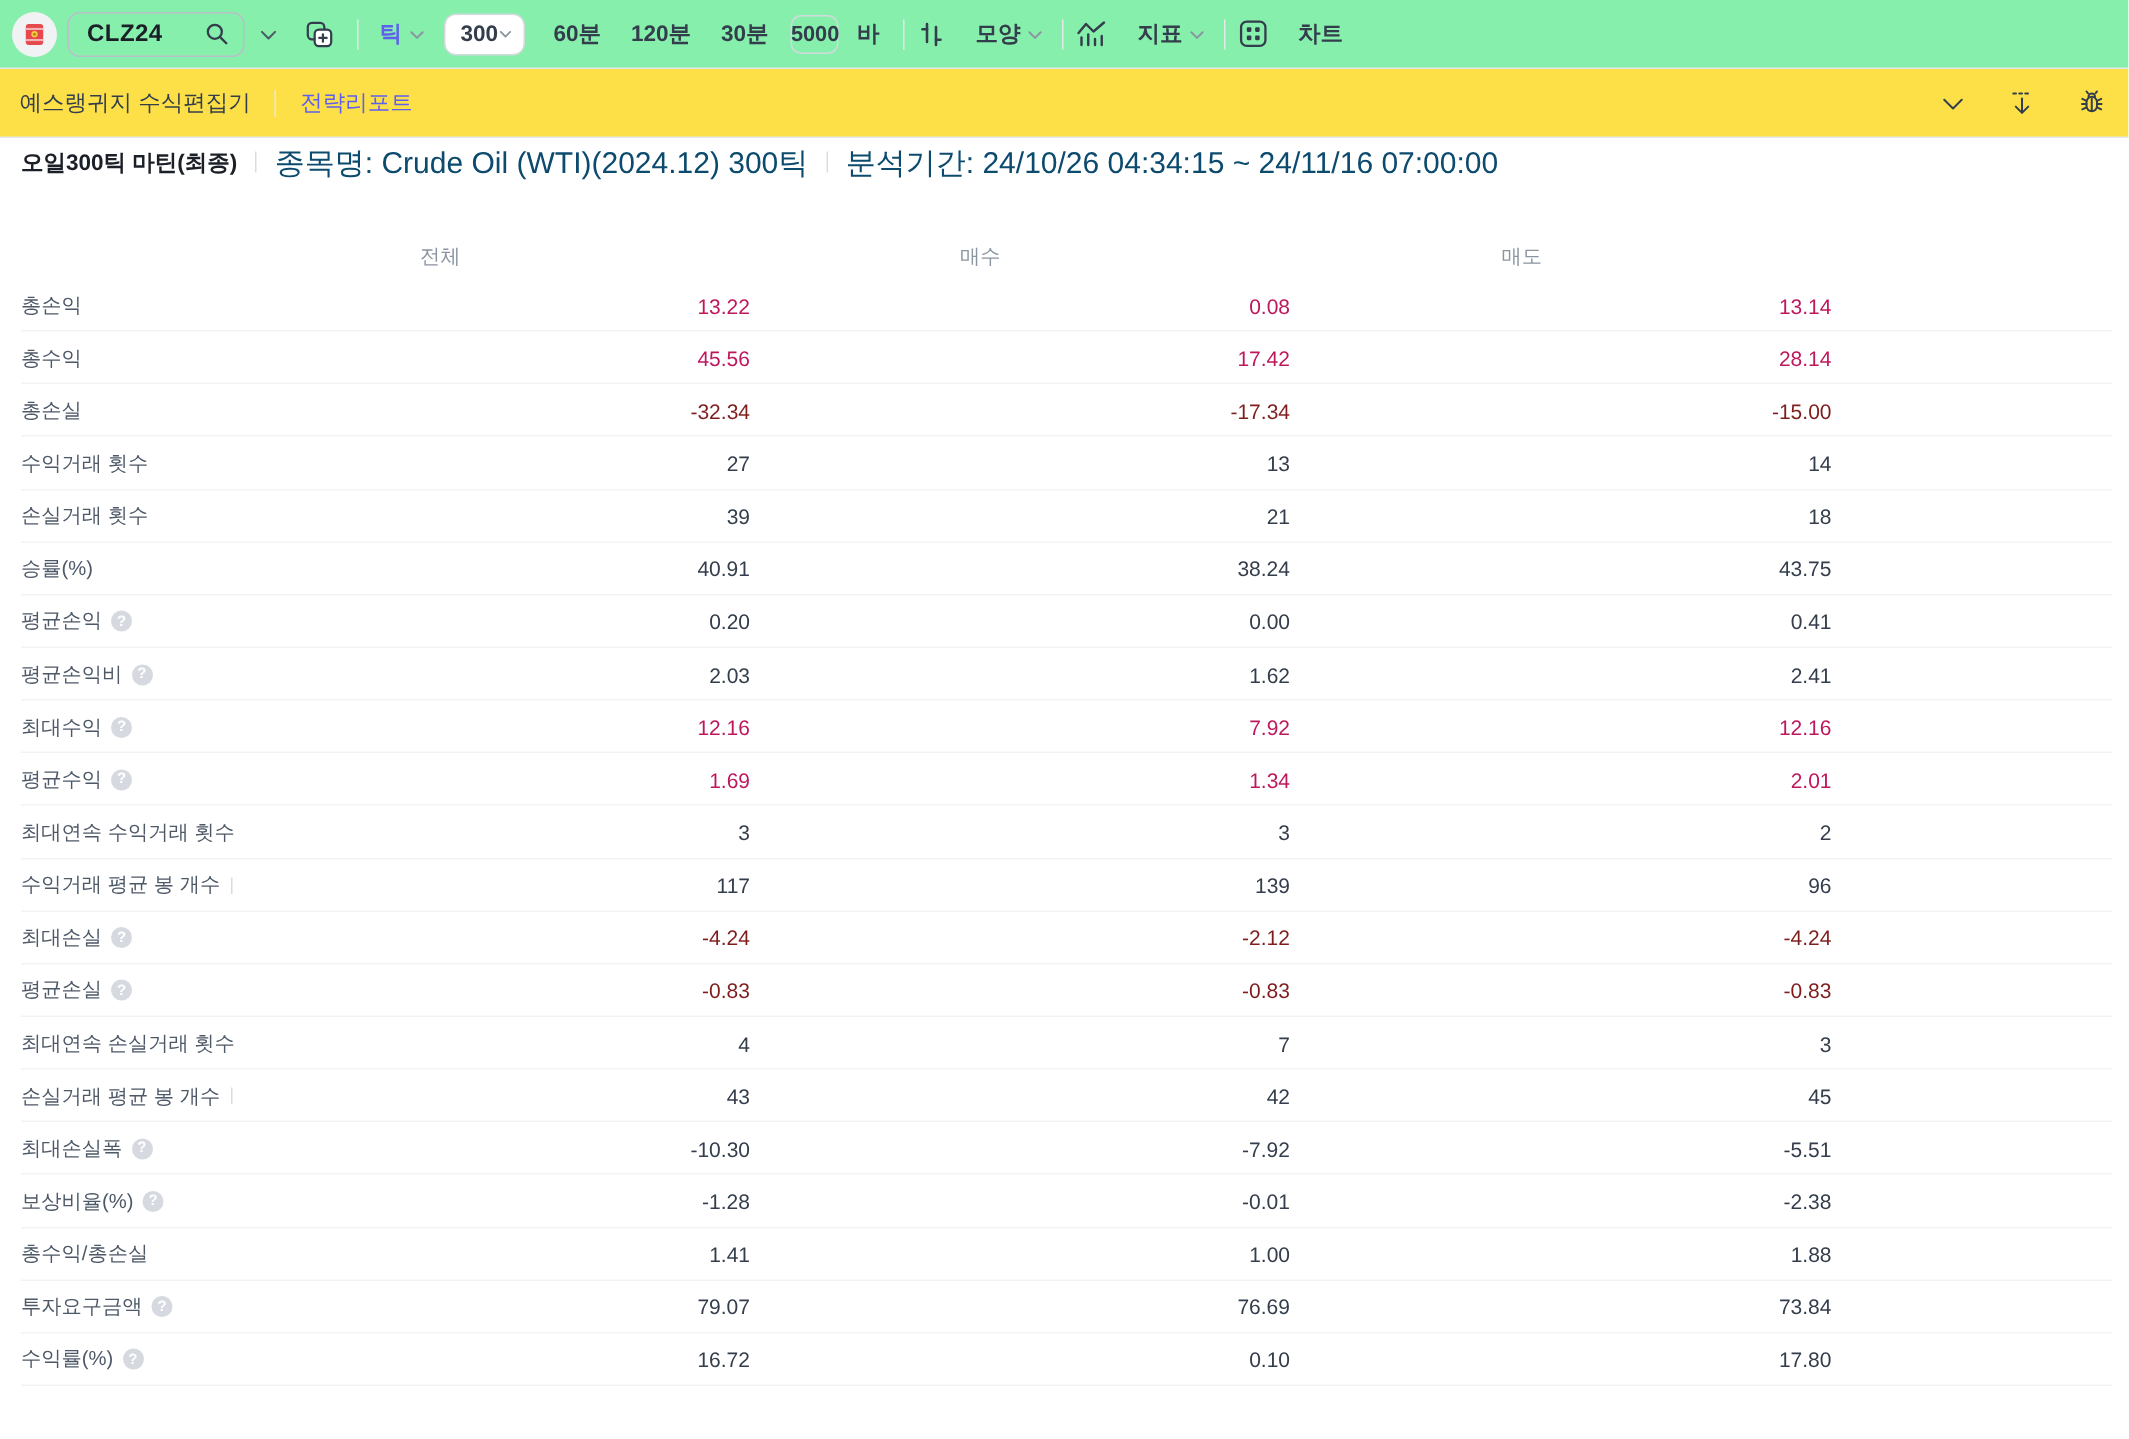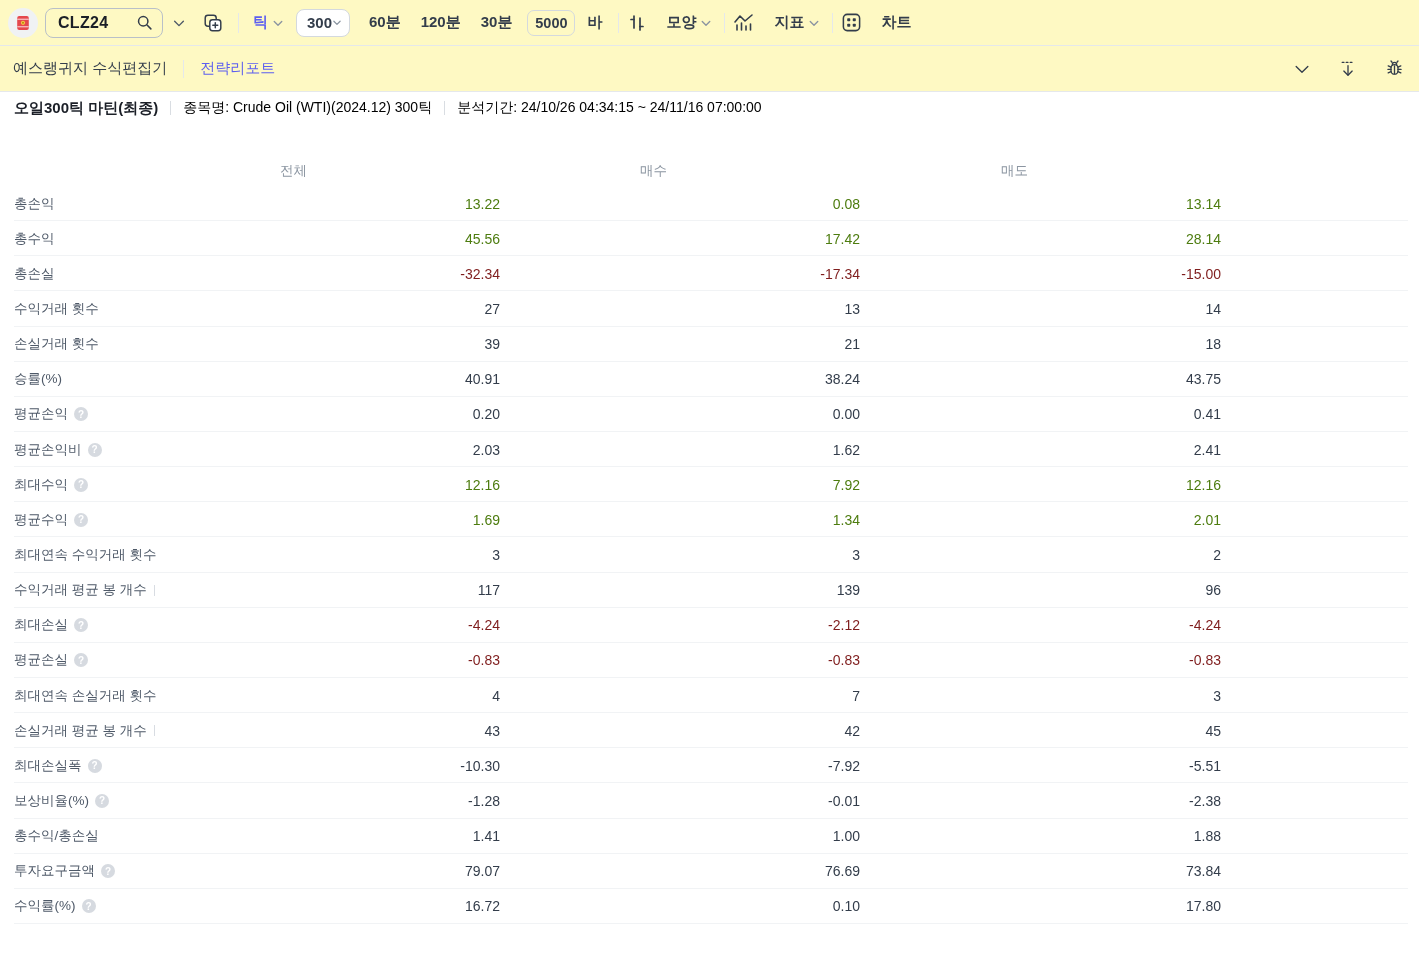--- a/index.html
+++ b/index.html
@@ -5,81 +5,81 @@
   * { margin:0; padding:0; box-sizing:border-box; }
   html,body { width:1419px; height:959px; background:#fff; overflow:hidden;
     font-family:"Liberation Sans","DejaVu Sans",sans-serif; color:#333d4b; }
   .page { position:relative; width:1419px; height:959px; background:#fff; }
 
   
   .top-sliver { position:absolute; left:57px; top:0; width:96px; height:2px; background:#2946c8; }
 
   
   .toolbar { position:absolute; left:0; top:0; width:100%; height:46px;
-    display:flex; align-items:center; border-bottom:1px solid #e5e8eb; background:#fef9c3; padding-left:8px; }
+    display:flex; align-items:center; border-bottom:1px solid #e5e8eb; background:#86efac; padding-left:8px; }
   .avatar { width:30px; height:30px; border-radius:50%; background:#f0f2f4;
     display:flex; align-items:center; justify-content:center; flex:none; }
   .symbol-box { margin-left:7px; width:118px; height:30px; border:1.5px solid #b9c0c8; border-radius:8px;
     display:flex; align-items:center; padding:0 9px 0 12px; flex:none; }
   .symbol-box .sym { font-weight:bold; font-size:16px; color:#1b1f27; letter-spacing:.3px; flex:1; }
   .icon-btn { display:flex; align-items:center; justify-content:center; background:none; border:none; cursor:pointer; padding:0; }
   .tb-chev { margin-left:9px; }
   .copy-btn { margin-left:16px; }
   .vdiv { width:1px; height:20px; background:#e5e8eb; flex:none; }
   .d1 { margin-left:14px; } .d2 { margin-left:12px; } .d3 { margin-left:12px; } .d4 { margin-left:12px; }
   .tick-lbl { margin-left:14px; color:#5d5fef; font-size:15px; font-weight:600; }
   .tick-chev { margin-left:4px; }
   .select-box { margin-left:12px; width:54px; height:28px; border:1px solid #d4d9de; border-radius:8px;
     display:flex; align-items:center; justify-content:space-between; padding:0 7px 0 10px;
     font-size:15px; font-weight:600; color:#333d4b; background:#fff; cursor:pointer; }
   .interval-group { display:flex; align-items:flex-start; margin-left:4px; }
   .interval-btn { margin-left:10px; padding:4px 5px; font-size:15px; font-weight:600; color:#333d4b;
     background:none; border:none; cursor:pointer; }
-  .count-box { margin-left:10px; width:48px; height:26px; border:1px solid #d4d9de; border-radius:7px;
+  .count-box { margin-left:10px; width:32px; height:26px; border:1px solid #d4d9de; border-radius:7px;
     display:flex; align-items:center; justify-content:center; font-size:14.5px; font-weight:600; color:#333d4b; }
   .bar-lbl { margin-left:8px; font-size:15px; font-weight:600; color:#333d4b; background:none; border:none; cursor:pointer; padding:2px 4px; }
   .tool-group { display:flex; align-items:center; margin-left:8px; cursor:pointer; }
   .tool-group .lbl { margin-left:19px; font-size:15px; font-weight:600; color:#333d4b; }
   .tool-group .chev { margin-left:4px; }
 
   
   .menubar { position:absolute; left:0; top:46px; width:100%; height:46px;
-    display:flex; align-items:center; border-bottom:1px solid #e5e8eb; background:#fef9c3; padding:0 12px 0 13px; }
+    display:flex; align-items:center; border-bottom:1px solid #e5e8eb; background:#fde047; padding:0 12px 0 13px; }
   .menu-item { font-size:15px; font-weight:500; color:#333d4b; background:none; border:none; cursor:pointer; padding:2px 0; }
   .menu-div { width:1px; height:18px; background:#e5e8eb; margin:0 16px; }
   .menu-link { font-size:15px; font-weight:500; color:#5d5fef; background:none; border:none; cursor:pointer; }
   .menu-right { margin-left:auto; display:flex; align-items:center; gap:26px; padding-right:2px; }
 
   
   .infobar { position:absolute; left:0; top:92px; width:100%; height:32px;
     display:flex; align-items:center; padding-left:14px; background:#fff; }
   .strategy-name { font-size:15px; font-weight:bold; color:#1b1f27; }
   .info-div { width:1px; height:14px; background:#d9dde2; margin:0 12px; }
-  .info-text { font-size:14px; color:#000000;text-align:right; }
+  .info-text { font-size:20px; color:#0c4a6e;text-align:right; }
 
   
   .tabs { position:absolute; left:0; top:124px; width:100%; height:34px;
     display:flex; align-items:flex-start; border-bottom:1px solid #e5e8eb; padding-left:14px; background:#fff; }
   .tab { position:relative; margin:0 14px; padding:4px 2px 10px; font-size:14.5px; font-weight:600;
     color:#6b7684; background:none; border:none; cursor:pointer; }
   .tab.active { color:#3282f6; }
   .tab.active::after { content:""; position:absolute; left:0; right:0; bottom:-1px; height:3px; background:#3282f6; border-radius:2px; }
 
   
   .table { position:absolute; left:0; top:158px; width:100%; }
   .thead { position:relative; height:28px; }
   .trow { position:relative; height:35.15px; }
   .trow::after { content:""; position:absolute; left:14px; right:11px; bottom:0; height:1px; background:#f1f3f5; }
   .cell-label { position:absolute; left:14px; top:50%; transform:translateY(-50%);
     font-size:13.5px; color:#4e5968; display:flex; align-items:center; }
   .hcell { position:absolute; top:4px; width:220px; text-align:left; font-size:13.5px; color:#8b95a1; }
   .vcell { position:absolute; top:50%; transform:translateY(-50%); width:220px; text-align:right;
     font-size:14px; color:#333d4b; }
   .col1 { left:280px; } .col2 { left:640px; } .col3 { left:1001px; }
-  .trow.c-red .vcell { color:#4d7c0f; }
+  .trow.c-red .vcell { color:#be185d; }
   .trow.c-blue .vcell { color:#7f1d1d; }
   .help { width:14px; height:14px; border-radius:50%; background:#d6dae0; color:#fff;
     font-size:10px; font-weight:bold; display:inline-flex; align-items:center; justify-content:center;
     margin-left:6px; cursor:pointer; border:none; flex:none; }
   .tickmark { display:inline-block; width:1px; height:11px; background:#d8dce2; margin-left:7px; }
 
   svg { display:block; }
 </style>
 </head>
 <body>

